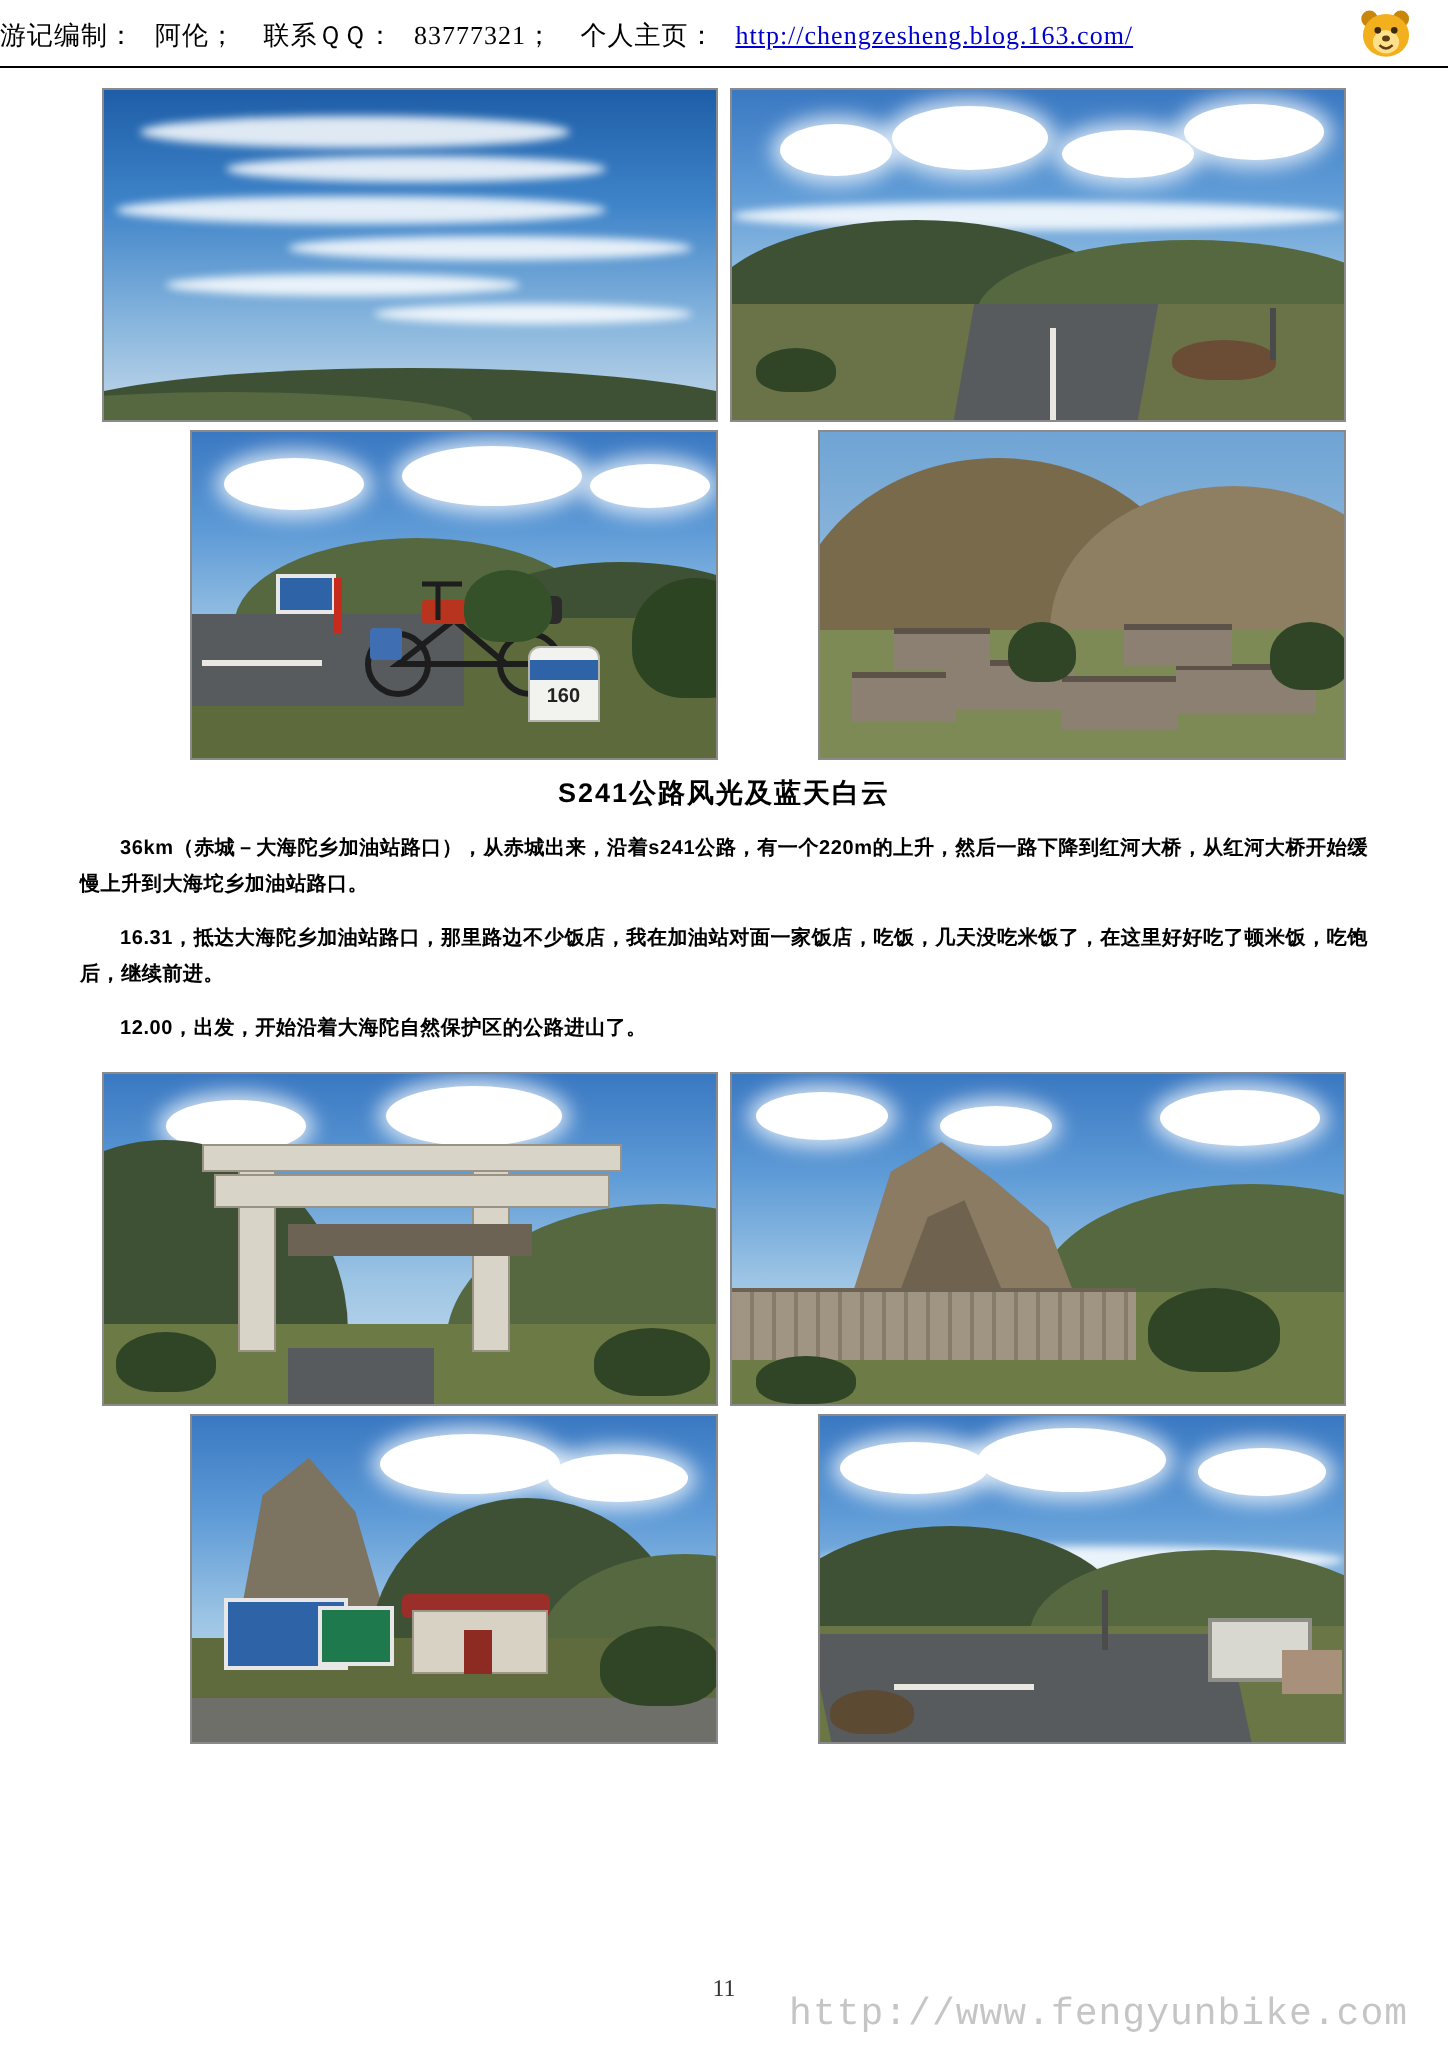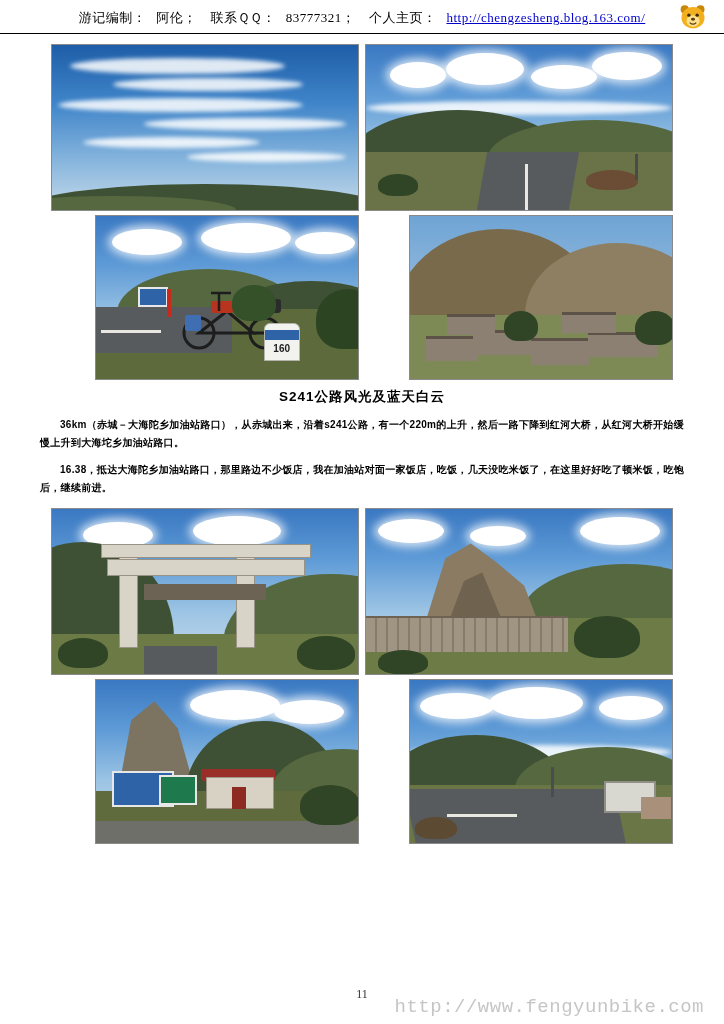--- a/index.html
+++ b/index.html
@@ -16,21 +16,20 @@
   }
 
   
   .header {
     position: relative;
     height: 32px;
     padding-top: 9px;
     box-sizing: border-box;
   }
   .header-line {
-    text-align: center;
     font-size: 13px;
     color: #000;
     letter-spacing: 0.5px;
     white-space: nowrap;
   }
   .header-line .seg { margin-right: 10px; }
   .header-line .label { }
   .header-line a {
     color: #0000cc;
     text-decoration: underline;
@@ -317,21 +316,22 @@
       <div class="village-house" style="left:58%;bottom:46px;width:54px;height:18px;"></div>
       <div class="shrub" style="left:36%;bottom:38px;width:34px;height:30px;"></div>
       <div class="shrub" style="left:86%;bottom:34px;width:40px;height:34px;"></div>
     </div>
   </div>
 
   <div class="caption">S241公路风光及蓝天白云</div>
 
   <div class="body-text">
     <p class="para">36km（赤城－大海陀乡加油站路口），从赤城出来，沿着s241公路，有一个220m的上升，然后一路下降到红河大桥，从红河大桥开始缓慢上升到大海坨乡加油站路口。</p>
-    <p class="para">16.38，抵达大海陀乡加油站路口，那里路边不少饭店，我在加油站对面一家饭店，吃饭，几天没吃米饭了，在这里好好吃了顿米饭，吃饱后，继续前进。</p>
+    <p class="para">16.31，抵达大海陀乡加油站路口，那里路边不少饭店，我在加油站对面一家饭店，吃饭，几天没吃米饭了，在这里好好吃了顿米饭，吃饱后，继续前进。</p>
+    <p class="para">12.00，出发，开始沿着大海陀自然保护区的公路进山了。</p>
   </div>
 
   <div class="photo-grid">
 
     <div class="photo">
       <div class="sky"></div>
       <div class="cloudpuff" style="left:10%;top:8%;width:70px;height:26px;"></div>
       <div class="cloudpuff" style="left:46%;top:4%;width:88px;height:30px;"></div>
       <div class="ridge hill-dark" style="bottom:36px;height:96px;left:-20%;width:60%;"></div>
       <div class="ridge hill-mid" style="bottom:30px;height:70px;left:56%;width:70%;"></div>

